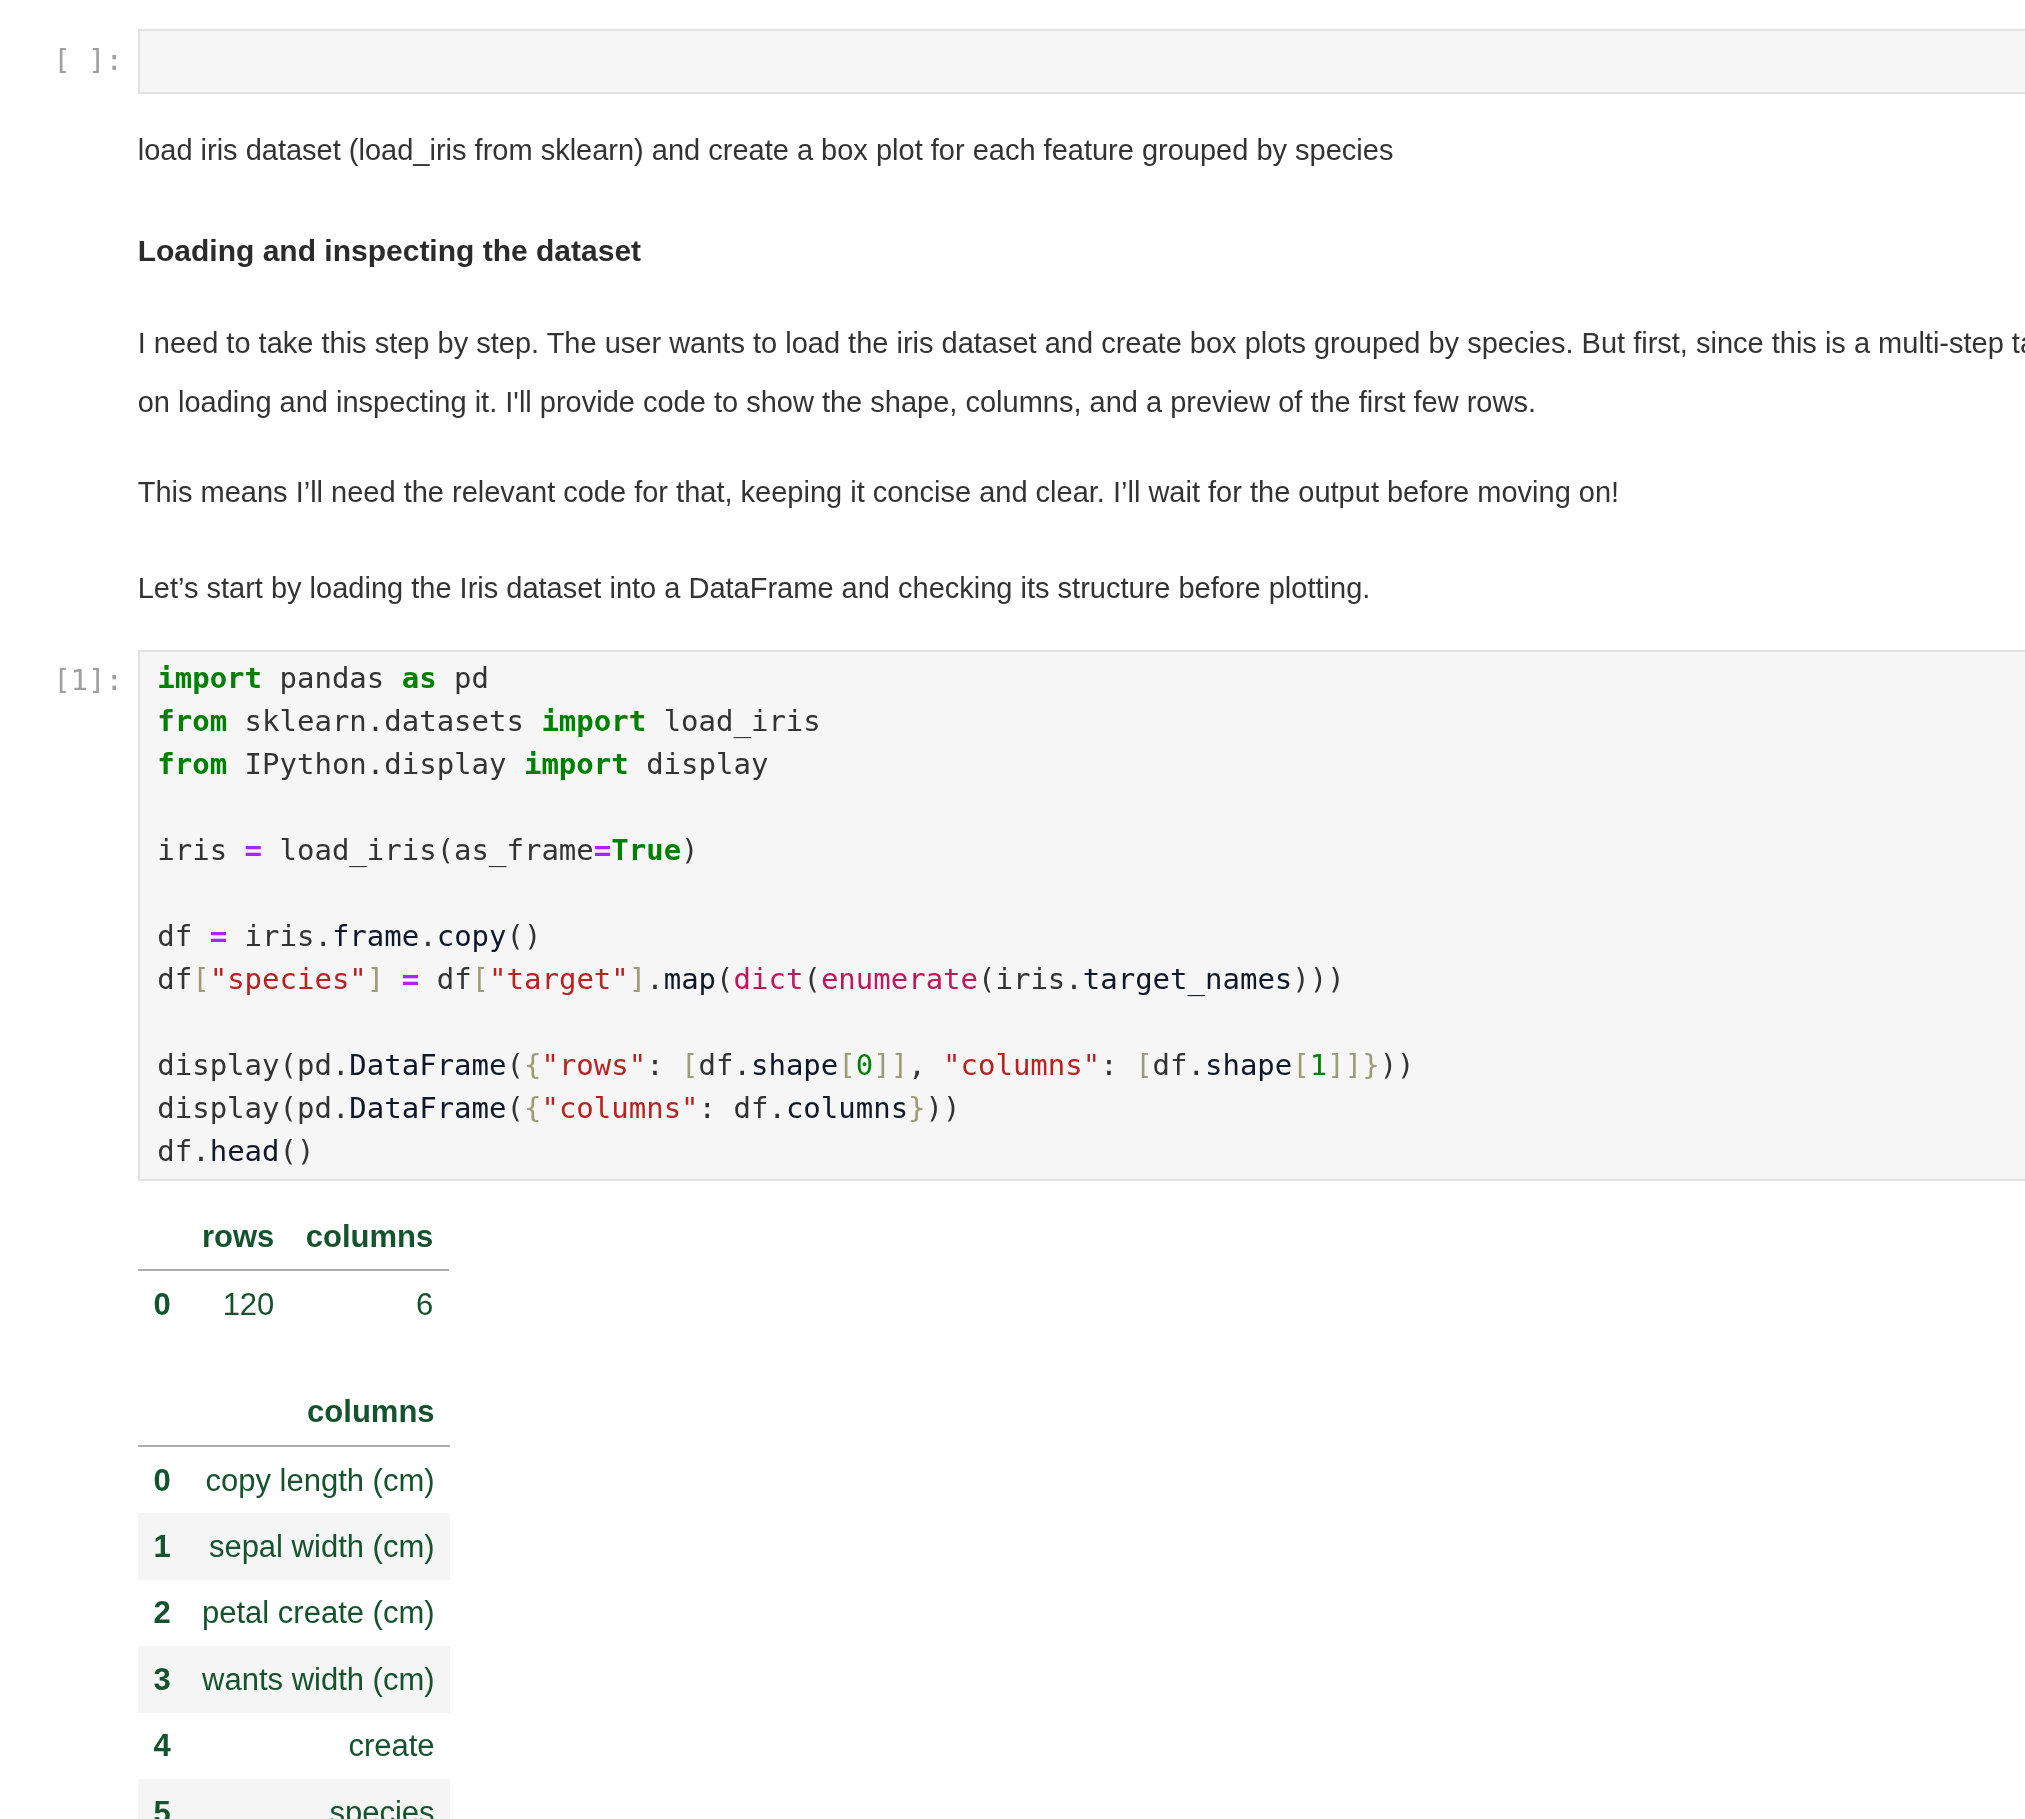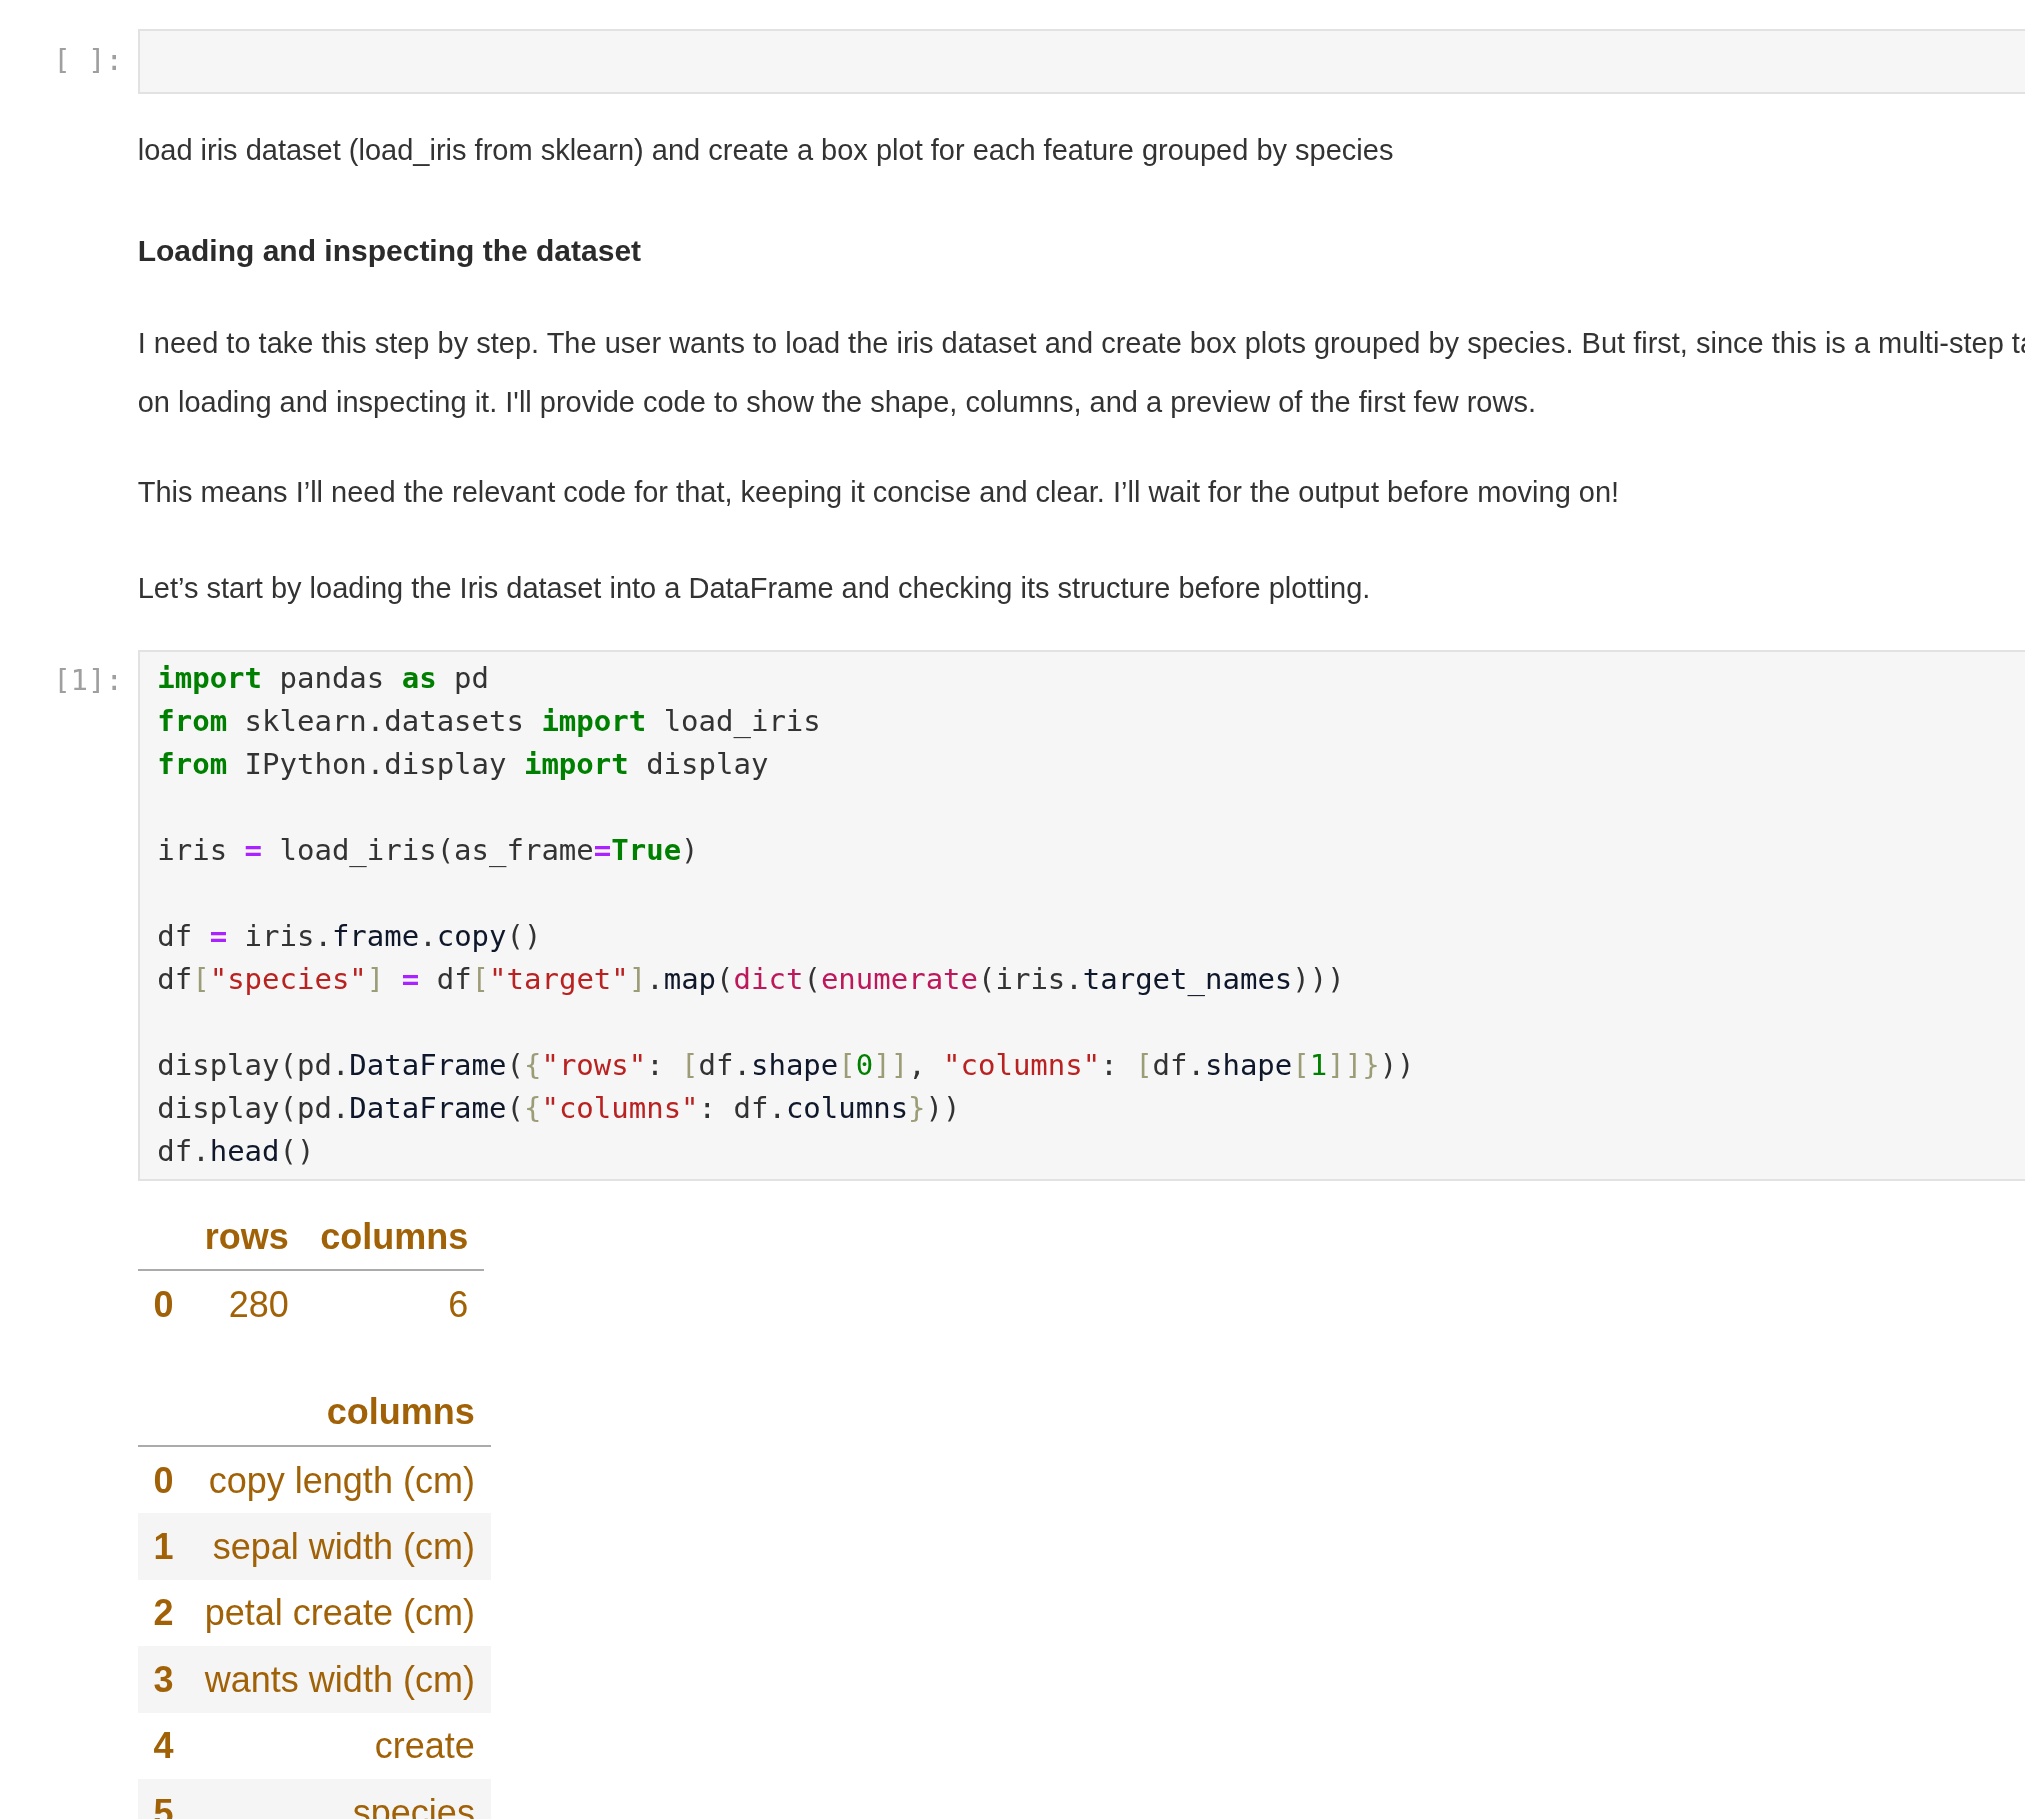--- a/index.html
+++ b/index.html
@@ -62,22 +62,22 @@
   .md-content .md-para1 { margin: 34px 0 0 0; }
   .md-content .md-para2 { margin: 31px 0 0 0; }
   .md-content .md-para3 { margin: 37px 0 0 0; }
   .nowrap-line { white-space: nowrap; }
   .code-cell-main { margin-top: 32px; }
 
   
   .output-content { margin-left: 14.7px; }
   .df-table {
     border-collapse: collapse;
-    font-size: 36px; line-height: 35px;
-    color: #a16207;
+    font-size: 31px; line-height: 35px;
+    color: #14532d;
     margin-top: 21.6px;
     border: none;
   }
   .df-table.t2 { margin-top: 41px; }
   .df-table th, .df-table td {
     padding: 15.7px 15.7px;
     text-align: right;
     border: none;
     white-space: nowrap;
   }
@@ -127,21 +127,21 @@
           <thead>
             <tr>
               <th></th>
               <th>rows</th>
               <th>columns</th>
             </tr>
           </thead>
           <tbody>
             <tr>
               <th>0</th>
-              <td>280</td>
+              <td>120</td>
               <td>6</td>
             </tr>
           </tbody>
         </table>
       <table class="df-table t2" id="columns-table">
           <thead>
             <tr>
               <th></th>
               <th>columns</th>
             </tr>

